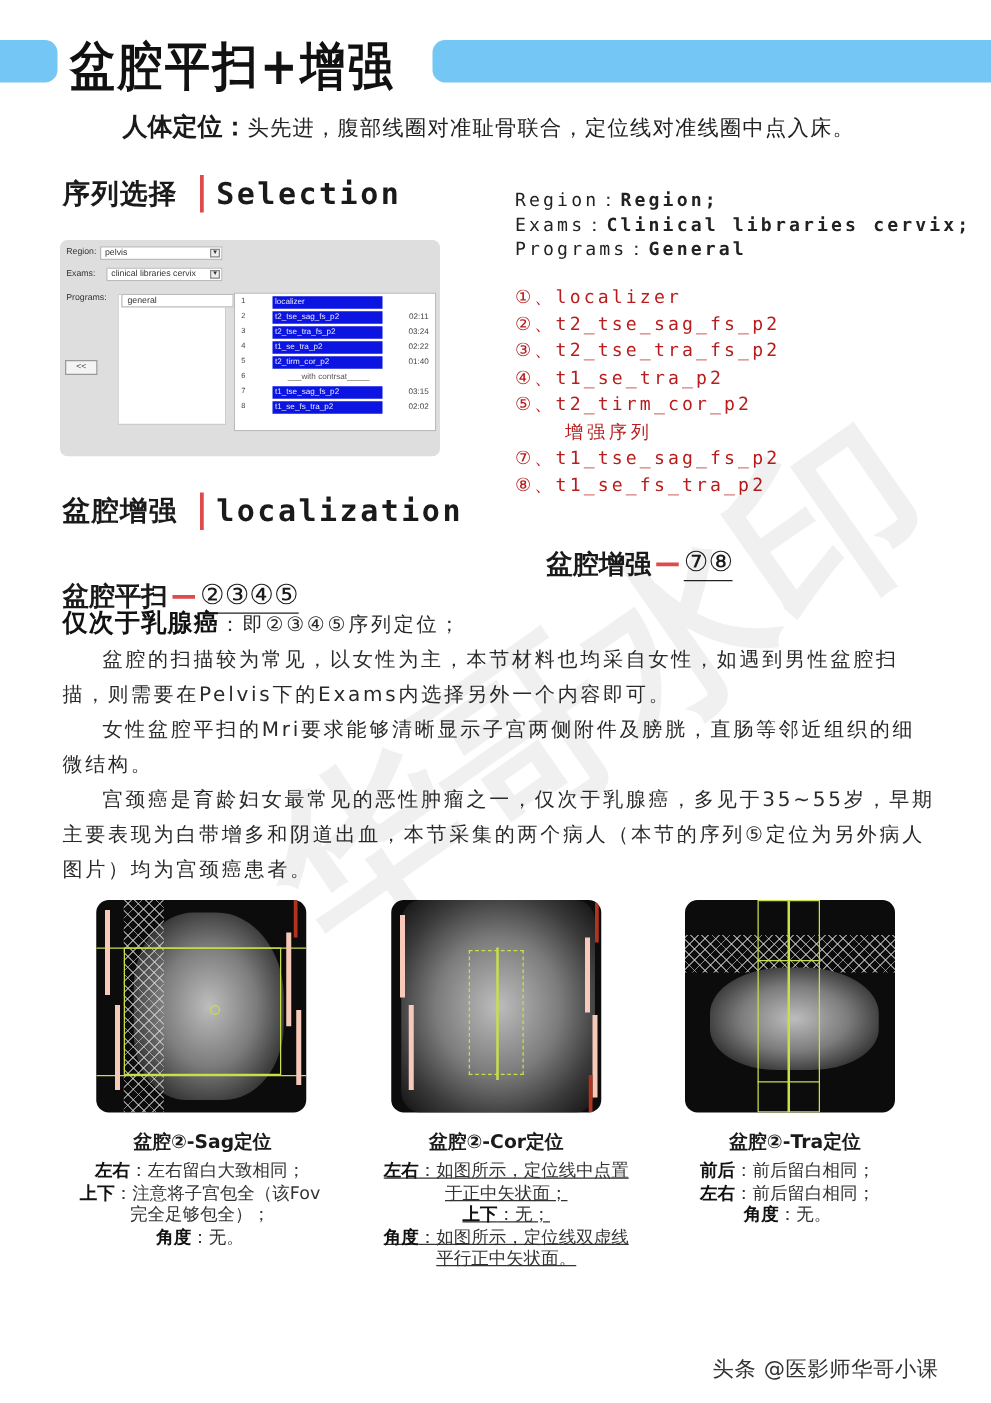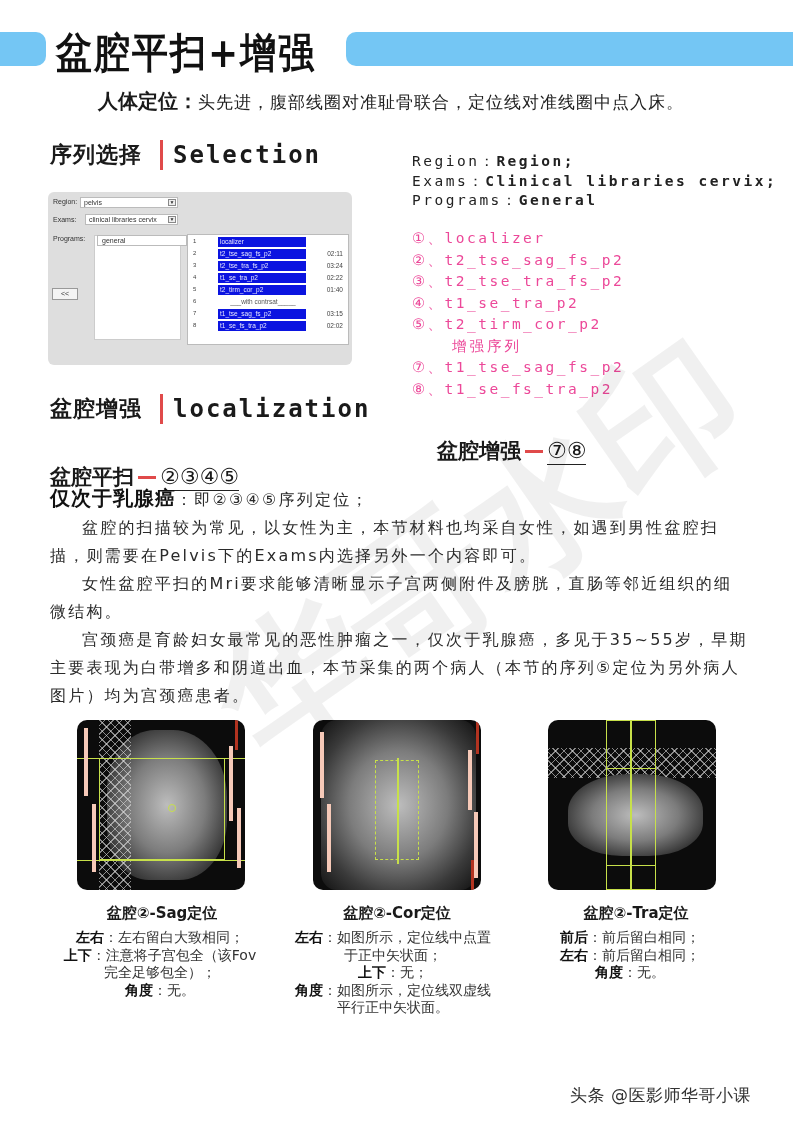--- a/index.html
+++ b/index.html
@@ -31,21 +31,21 @@
   .panel .seq-list { position: absolute; left: 139px; top: 42px; width: 162px; height: 111px; background: #fff; border: 1px solid #bbb; }
   .seq-row { position: absolute; left: 0; width: 160px; height: 10px; }
   .seq-row .num { position: absolute; left: 5px; top: 1px; font-size: 6px; color: #444; }
   .seq-row .name { position: absolute; left: 30px; top: 0; width: 88px; height: 10px; background: #0b14e0; color: #e8e8ff; padding-left: 2px; line-height: 10px; font-size: 6.5px; }
   .seq-row .name.plain { background: transparent; color: #555; text-align: center; }
   .seq-row .time { position: absolute; right: 5px; top: 1px; font-size: 6.5px; color: #444; }
 
   
   .proto { position: absolute; left: 412px; top: 152px; font-family: "DejaVu Sans Mono", monospace; font-size: 14.5px; letter-spacing: 2.5px; line-height: 19.5px; color: #222; }
   .proto b { font-weight: bold; }
-  .seqs { position: absolute; left: 412px; top: 228px; font-family: "DejaVu Sans Mono", monospace; font-size: 14.5px; letter-spacing: 2.5px; line-height: 21.5px; color: #ec4899; }
+  .seqs { position: absolute; left: 412px; top: 228px; font-family: "DejaVu Sans Mono", monospace; font-size: 14.5px; letter-spacing: 2.5px; line-height: 21.5px; color: #b91c1c; }
   .seqs .indent { padding-left: 40px; font-family: "DejaVu Sans", sans-serif; letter-spacing: 3px; }
 
   .subhead { position: absolute; display: flex; align-items: center; font-size: 21px; font-weight: 900; }
   .subhead .dash { width: 18px; height: 3px; background: #e04a4a; margin: 0 4px; }
   .subhead .nums { font-weight: normal; font-size: 22px; border-bottom: 1.5px solid #222; padding-bottom: 1px; }
 
   .para { position: absolute; left: 50px; width: 700px; font-size: 16px; line-height: 28px; letter-spacing: 2.2px; color: #2a2a2a; }
   .para .lead { font-size: 20px; font-weight: 900; letter-spacing: 1px; color: #111; }
   .para p { text-indent: 2em; }
   .para p.noindent { text-indent: 0; }
@@ -225,21 +225,21 @@
 </div>
 
 <div class="caption" style="left:67px; top:904px;">盆腔②-Sag定位</div>
 <div class="notes" style="left:60px; top:929px; width:200px;">
   <div><span class="k">左右</span><span>：左右留白大致相同；</span></div>
   <div><span class="k">上下</span><span>：注意将子宫包全（该Fov完全足够包全）；</span></div>
   <div><span class="k">角度</span><span>：无。</span></div>
 </div>
 
 <div class="caption" style="left:302px; top:904px;">盆腔②-Cor定位</div>
-<div class="notes" style="left:293px; top:929px; width:200px;">
+<div class="notes" style="left:305px; top:929px; width:200px;text-decoration:underline;">
   <div><span class="k">左右</span><span>：如图所示，定位线中点置于正中矢状面；</span></div>
   <div><span class="k">上下</span><span>：无；</span></div>
   <div><span class="k">角度</span><span>：如图所示，定位线双虚线平行正中矢状面。</span></div>
 </div>
 
 <div class="caption" style="left:541px; top:904px;">盆腔②-Tra定位</div>
 <div class="notes" style="left:530px; top:929px; width:200px;">
   <div><span class="k">前后</span><span>：前后留白相同；</span></div>
   <div><span class="k">左右</span><span>：前后留白相同；</span></div>
   <div><span class="k">角度</span><span>：无。</span></div>

